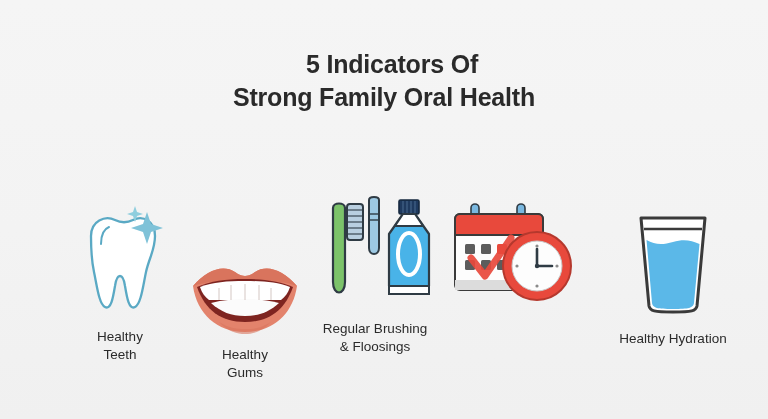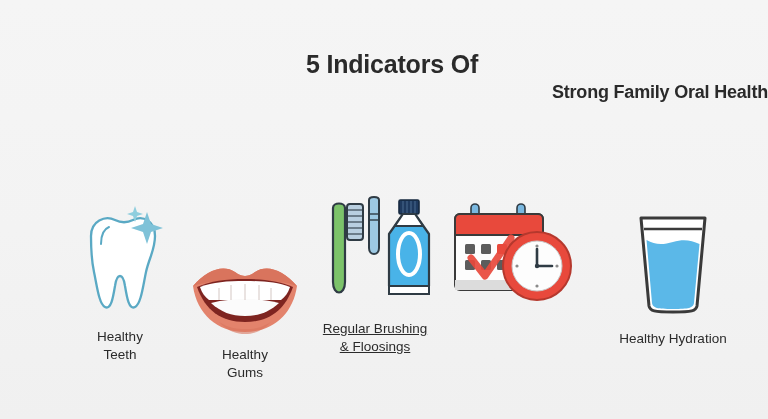--- a/index.html
+++ b/index.html
@@ -24,21 +24,21 @@
     text-align:center;
   }
   .title-line {
     display:block;
     font-weight:bold;
     color:#2a2a2a;
     letter-spacing:-0.2px;
     line-height:1.30;
   }
   .title-line-1 { font-size:25px;padding-left:16px; }
-  .title-line-2 { font-size:18px;text-align:right; }
+  .title-line-2 { font-size:25px; }
 
   .items {
     position:absolute;
     top:180px; left:0; right:0;
     height:200px;
   }
   .item {
     position:absolute;
     width:150px;
     text-align:center;
@@ -59,21 +59,21 @@
 
   
   .item-teeth     { left:45px;  top:14px; }
   .item-gums      { left:170px; top:36px; }
   .item-brushing  { left:300px; top:8px;  }
   .item-checkups  { left:437px; top:12px; }
   .item-hydration { left:588px; top:14px; width:170px; }
 
   .item-teeth .label     { margin-top:14px; }
   .item-gums .label      { margin-top:10px; }
-  .item-brushing .label  { margin-top:12px;text-decoration:underline; }
+  .item-brushing .label  { margin-top:12px; }
   .item-checkups .label  { margin-top:12px; }
   .item-hydration .label { margin-top:16px; }
 </style>
 </head>
 <body>
 
 <div class="poster">
 
   <div class="title-block">
     <span class="title-line title-line-1">5 Indicators Of</span>

